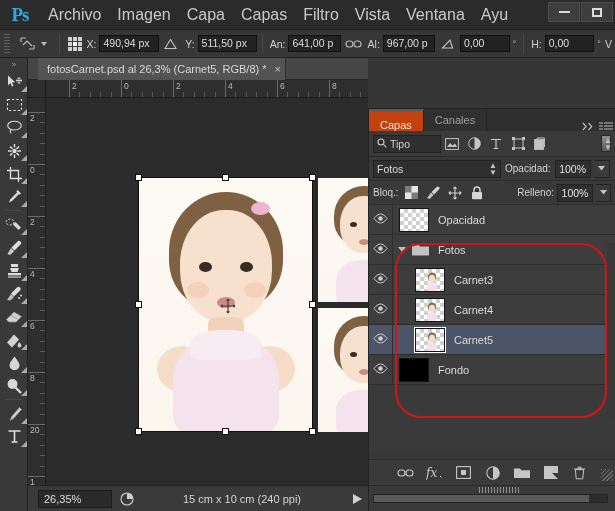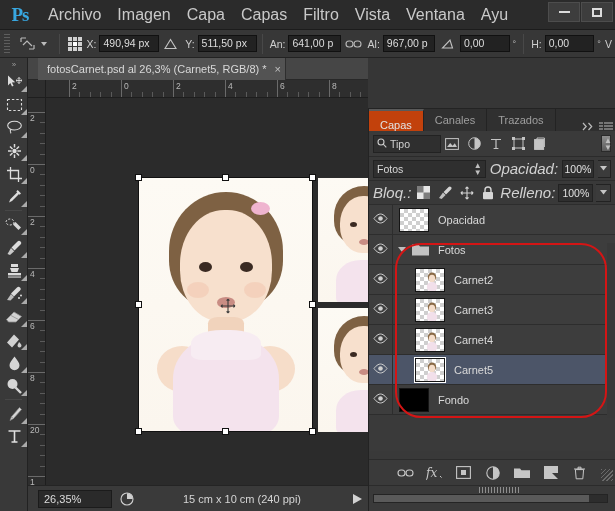--- a/index.html
+++ b/index.html
@@ -175,21 +175,21 @@
   .fi{ width:22px; height:20px; display:flex; align-items:center; justify-content:center; color:#c4c4c4;}
   #filterrow .tog{ margin-left:auto; width:10px; height:17px; background:linear-gradient(180deg,#8f8f8f,#5a5a5a); border:1px solid #2a2a2a;}
   #blendrow{
     height:24px; display:flex; align-items:center; padding:0 4px; gap:4px; border-bottom:1px solid #2d2d2d;
   }
   #blendsel{
     width:128px;height:18px;background:#2f2f2f;border:1px solid #222;color:#d8d8d8;font-size:10.5px;
     display:flex;align-items:center;padding:0 3px; position:relative;
   }
   .minisp{ position:absolute; right:3px; color:#c0c0c0; font-size:8px; line-height:7px; text-align:center;}
-  .lab2{ font-size:15px; color:#d2d2d2; white-space:nowrap;font-style:italic;}
+  .lab2{ font-size:10px; color:#d2d2d2; white-space:nowrap;}
   .numbox{
     width:36px;height:18px;background:#2f2f2f;border:1px solid #222;color:#e0e0e0;font-size:10.5px;
     display:flex;align-items:center;justify-content:center;
   }
   .numcaret{ width:15px;height:18px;background:#3b3b3b;border:1px solid #222;border-left:none;display:flex;align-items:center;justify-content:center;}
   #lockrow{ height:24px; display:flex; align-items:center; padding:0 4px; gap:3px; border-bottom:1px solid #2d2d2d;}
   .lockicon{ width:19px;height:19px;display:flex;align-items:center;justify-content:center;color:#cfcfcf;}
   #layerlist{ position:relative; height:246px; overflow:hidden; background:#3a3a3a;}
   .lrow{
     height:30px; display:flex; align-items:center; border-bottom:1px solid #2d2d2d;
@@ -595,23 +595,20 @@
 
 <div id="panel">
 
   <div id="panel-tabs">
     <div class="ptab active">
         <span>Capas</span>
       </div>
     <div class="ptab">
         <span>Canales</span>
       </div>
-    <div class="ptab">
-        <span>Trazados</span>
-      </div>
     <div class="spacer"></div>
     <div class="pt-icon">
       <svg width="13" height="9" viewBox="0 0 13 9">
           <path d="M1 1l3.2 3.5L1 8M6.5 1l3.2 3.5L6.5 8" stroke="#bcbcbc" stroke-width="1.2" fill="none"></path>
         </svg>
     </div>
     <div class="pt-icon">
       <svg width="15" height="10" viewBox="0 0 15 10">
           <path d="M0 2l4 0M0 5l4 0M0 8l4 0M5 2h9M5 5h9M5 8h9" stroke="#bcbcbc" stroke-width="1.1"></path>
         </svg>
@@ -729,36 +726,20 @@
           <span><svg width="15" height="11" viewBox="0 0 15 11">
               <path d="M7.5 1C11 1 14 5.5 14 5.5S11 10 7.5 10 1 5.5 1 5.5 4 1 7.5 1z" stroke="#cfcfcf" stroke-width="1" fill="none"></path>
               <circle cx="7.5" cy="5.5" r="2.3" fill="#cfcfcf"></circle>
             </svg></span>
         </div>
         <div class="dtri"></div>
         <div class="folder"><svg width="17" height="14" viewBox="0 0 17 14">
             <path d="M0 1.5h6.4L8 3.4H17V12.5H0z" fill="#c2c2c2"></path>
           </svg></div>
         <div class="lname">Fotos</div>
-      </div>
-      <div class="lrow">
-        <div class="eyecell">
-          <span><svg width="15" height="11" viewBox="0 0 15 11">
-              <path d="M7.5 1C11 1 14 5.5 14 5.5S11 10 7.5 10 1 5.5 1 5.5 4 1 7.5 1z" stroke="#cfcfcf" stroke-width="1" fill="none"></path>
-              <circle cx="7.5" cy="5.5" r="2.3" fill="#cfcfcf"></circle>
-            </svg></span>
-        </div>
-        <div class="thumb indent">
-          <svg width="28" height="22" viewBox="0 0 28 22" style="position:absolute;left:1px;top:0">
-            <ellipse cx="15" cy="8" rx="4.2" ry="4.6" fill="#8a6a46"></ellipse>
-            <ellipse cx="15" cy="9.5" rx="3.2" ry="3.8" fill="#f4ddca"></ellipse>
-            <ellipse cx="15" cy="18" rx="5.2" ry="5" fill="#f2e0ea"></ellipse>
-          </svg>
-        </div>
-        <div class="lname">Carnet2</div>
       </div>
       <div class="lrow">
         <div class="eyecell">
           <span><svg width="15" height="11" viewBox="0 0 15 11">
               <path d="M7.5 1C11 1 14 5.5 14 5.5S11 10 7.5 10 1 5.5 1 5.5 4 1 7.5 1z" stroke="#cfcfcf" stroke-width="1" fill="none"></path>
               <circle cx="7.5" cy="5.5" r="2.3" fill="#cfcfcf"></circle>
             </svg></span>
         </div>
         <div class="thumb indent">
           <svg width="28" height="22" viewBox="0 0 28 22" style="position:absolute;left:1px;top:0">

